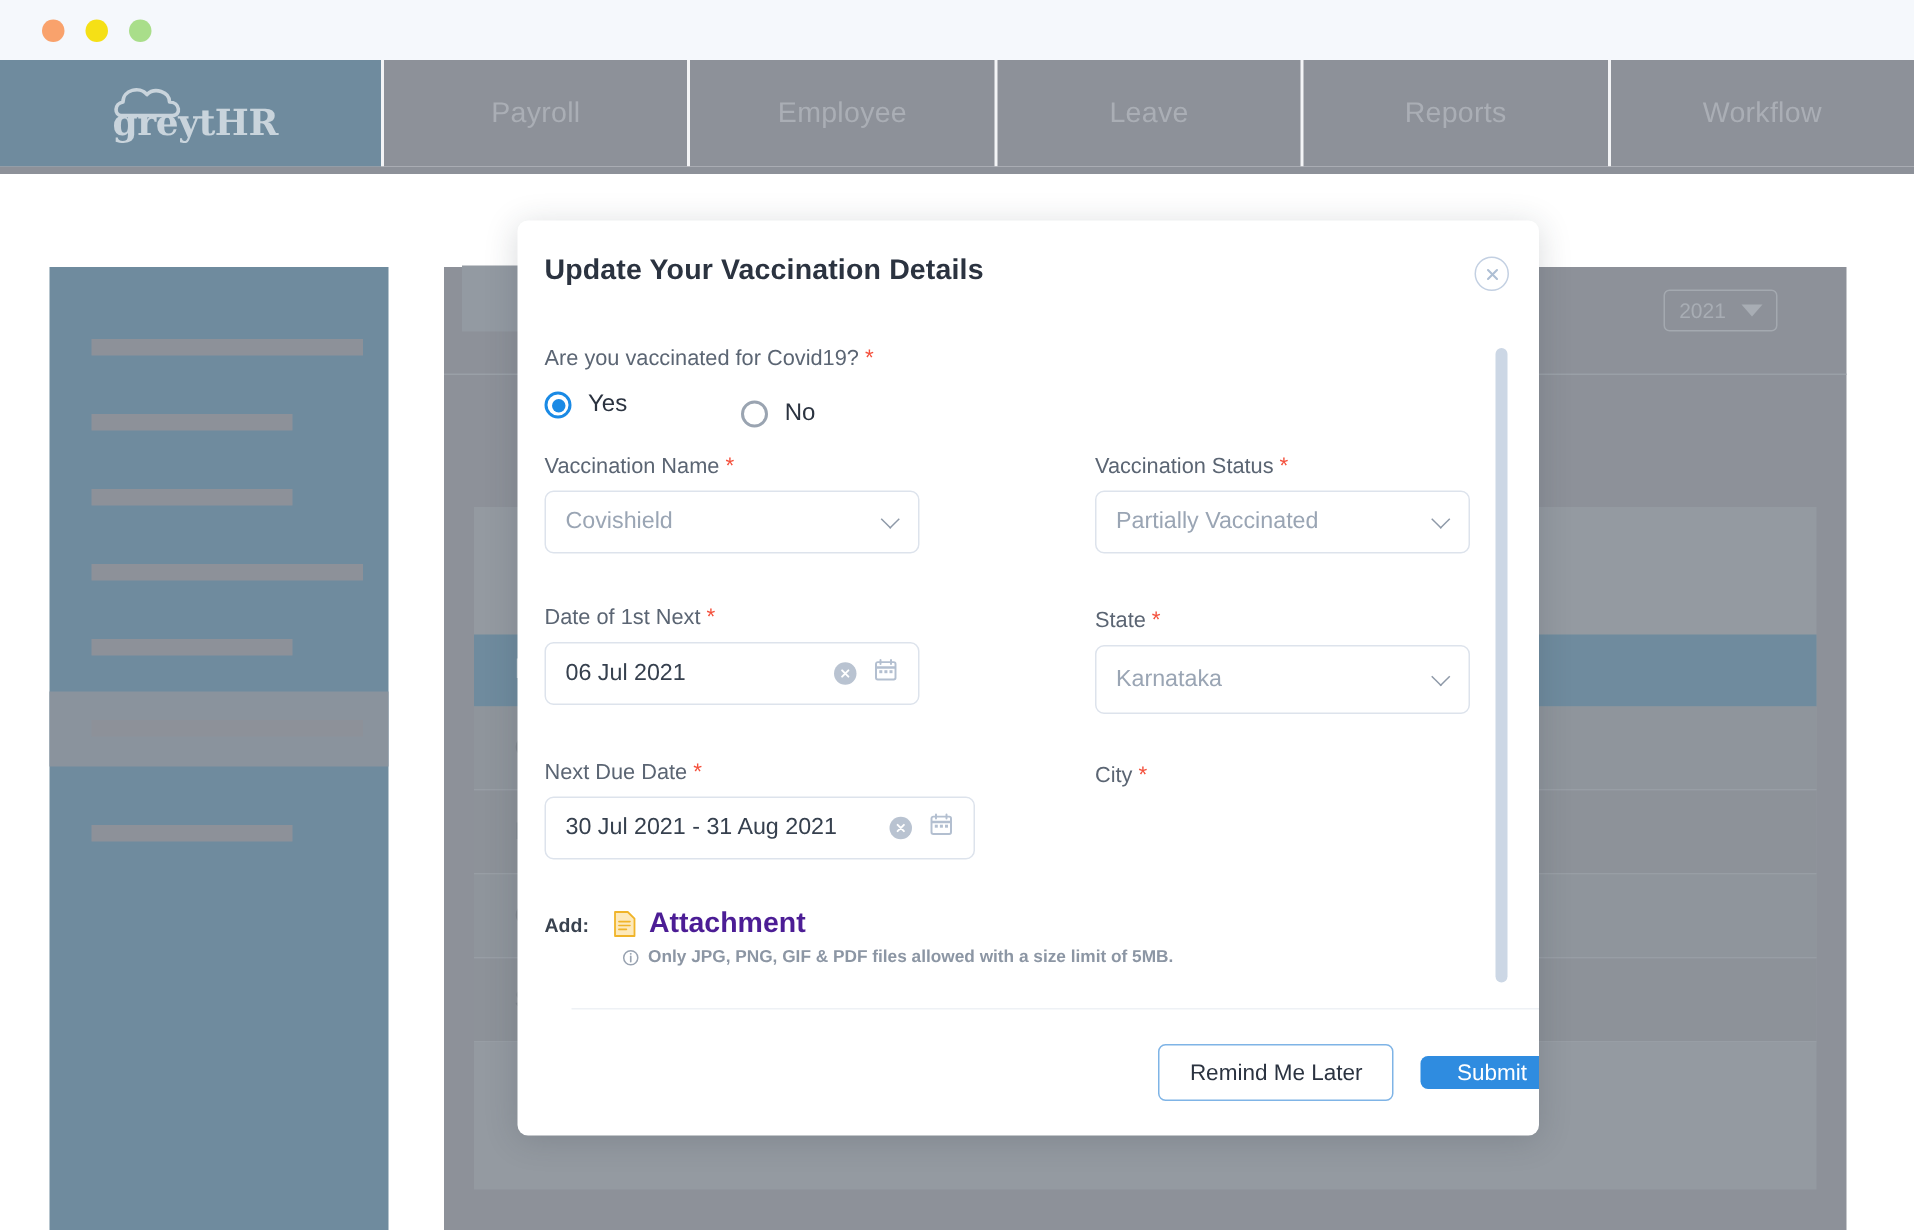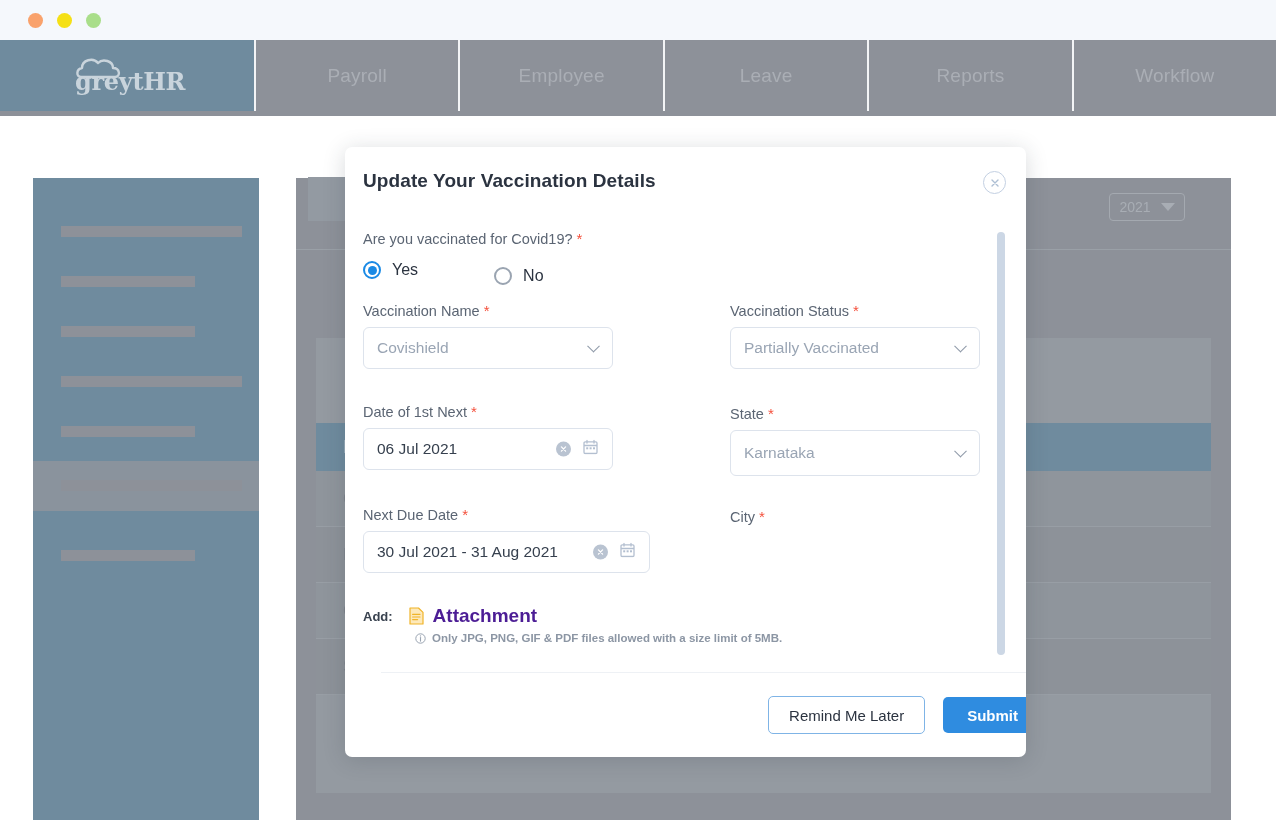--- a/index.html
+++ b/index.html
@@ -196,22 +196,22 @@
     border-top: 1px solid #eef1f5;
     display: flex; align-items: center; justify-content: flex-end;
     padding-right: 20px; gap: 18px; margin-left: 36px;
   }
   #remind-btn {
     height: 38px; padding: 0 20px; border: 1px solid #7fb4e6; border-radius: 5px;
     background: #fff; color: #2b3340; font-size: 15px; cursor: pointer;
     display: flex; align-items: center;
   }
   #submit-btn {
-    height: 36px; padding: 0 24px; border: none; border-radius: 5px;
-    background: #2f8ce0; color: #fff; font-size: 15px; font-weight: bold;
+    height: 22px; padding: 0 24px; border: none; border-radius: 5px;
+    background: #2f8ce0; color: #fff; font-size: 15px; font-weight: normal;
     cursor: pointer; display: flex; align-items: center;
   }
 </style>
 </head>
 <body>
 
 <div id="app">
 
   <div id="titlebar">
     <div class="dot d1"></div>

